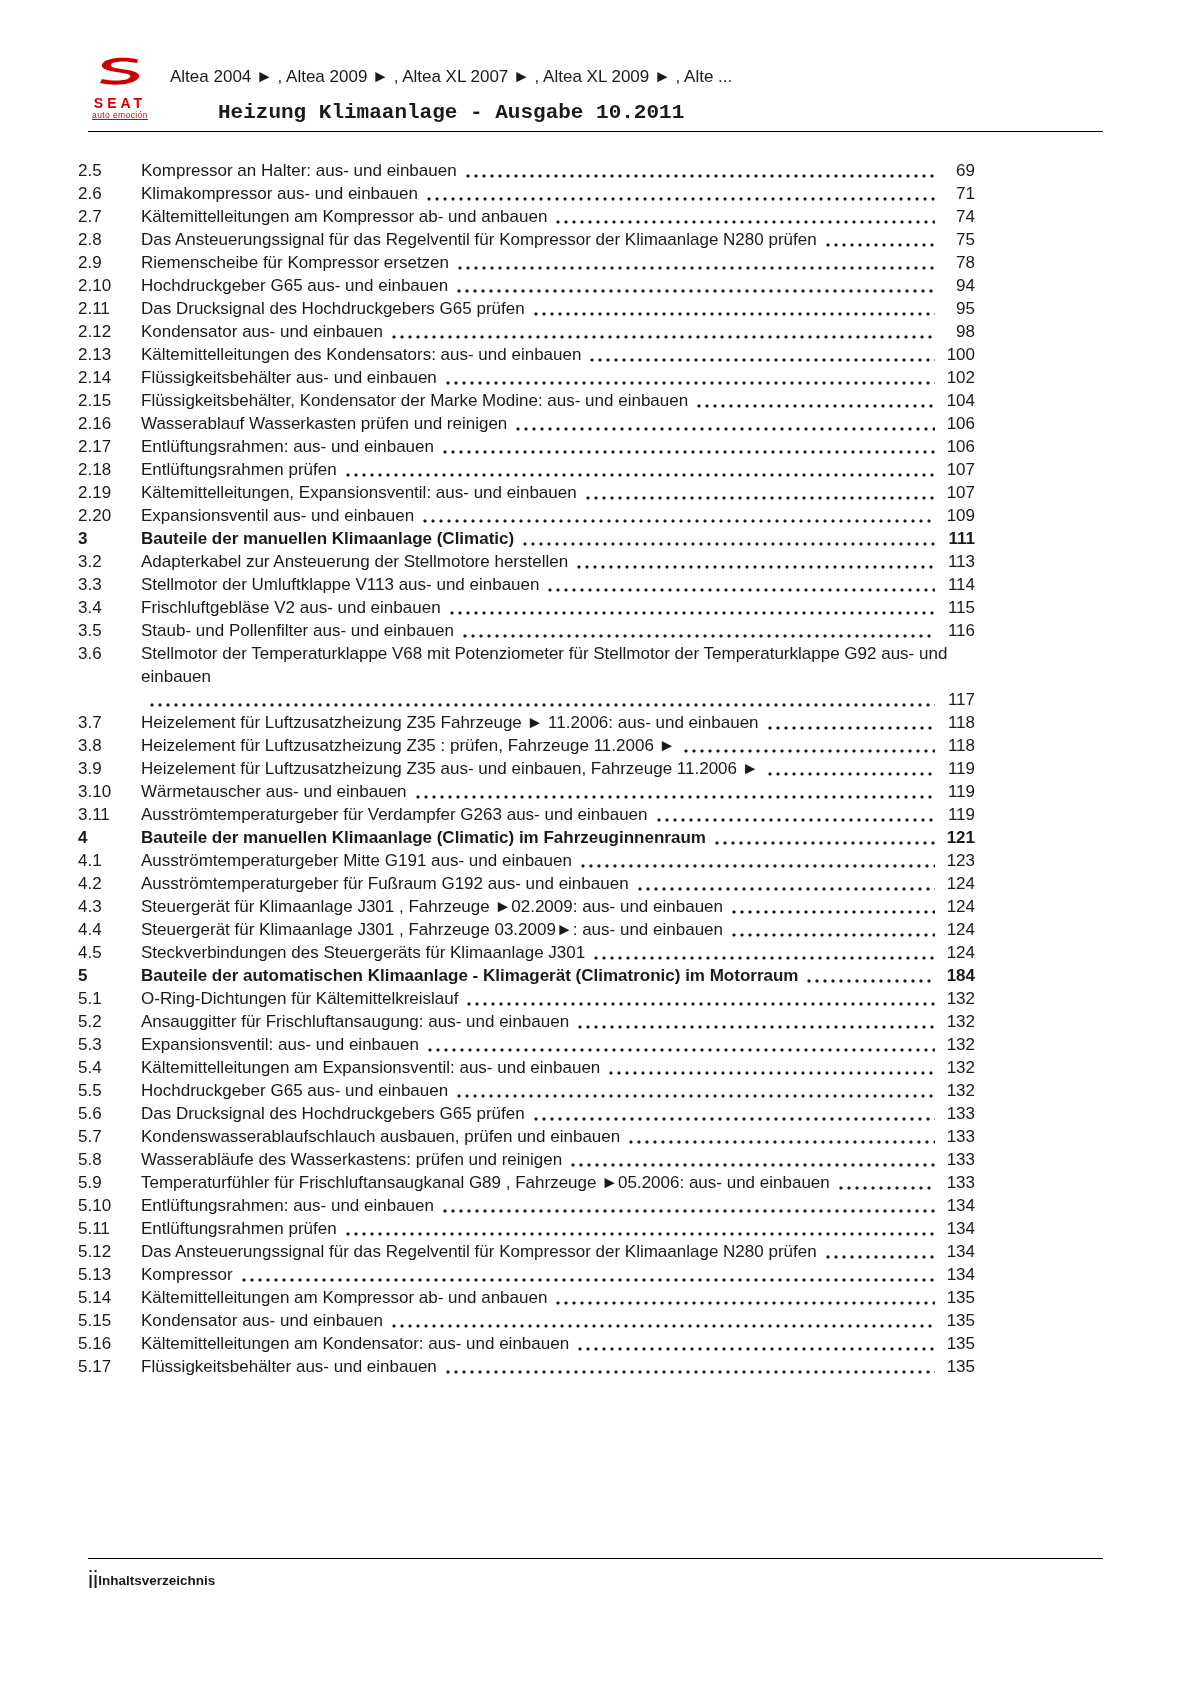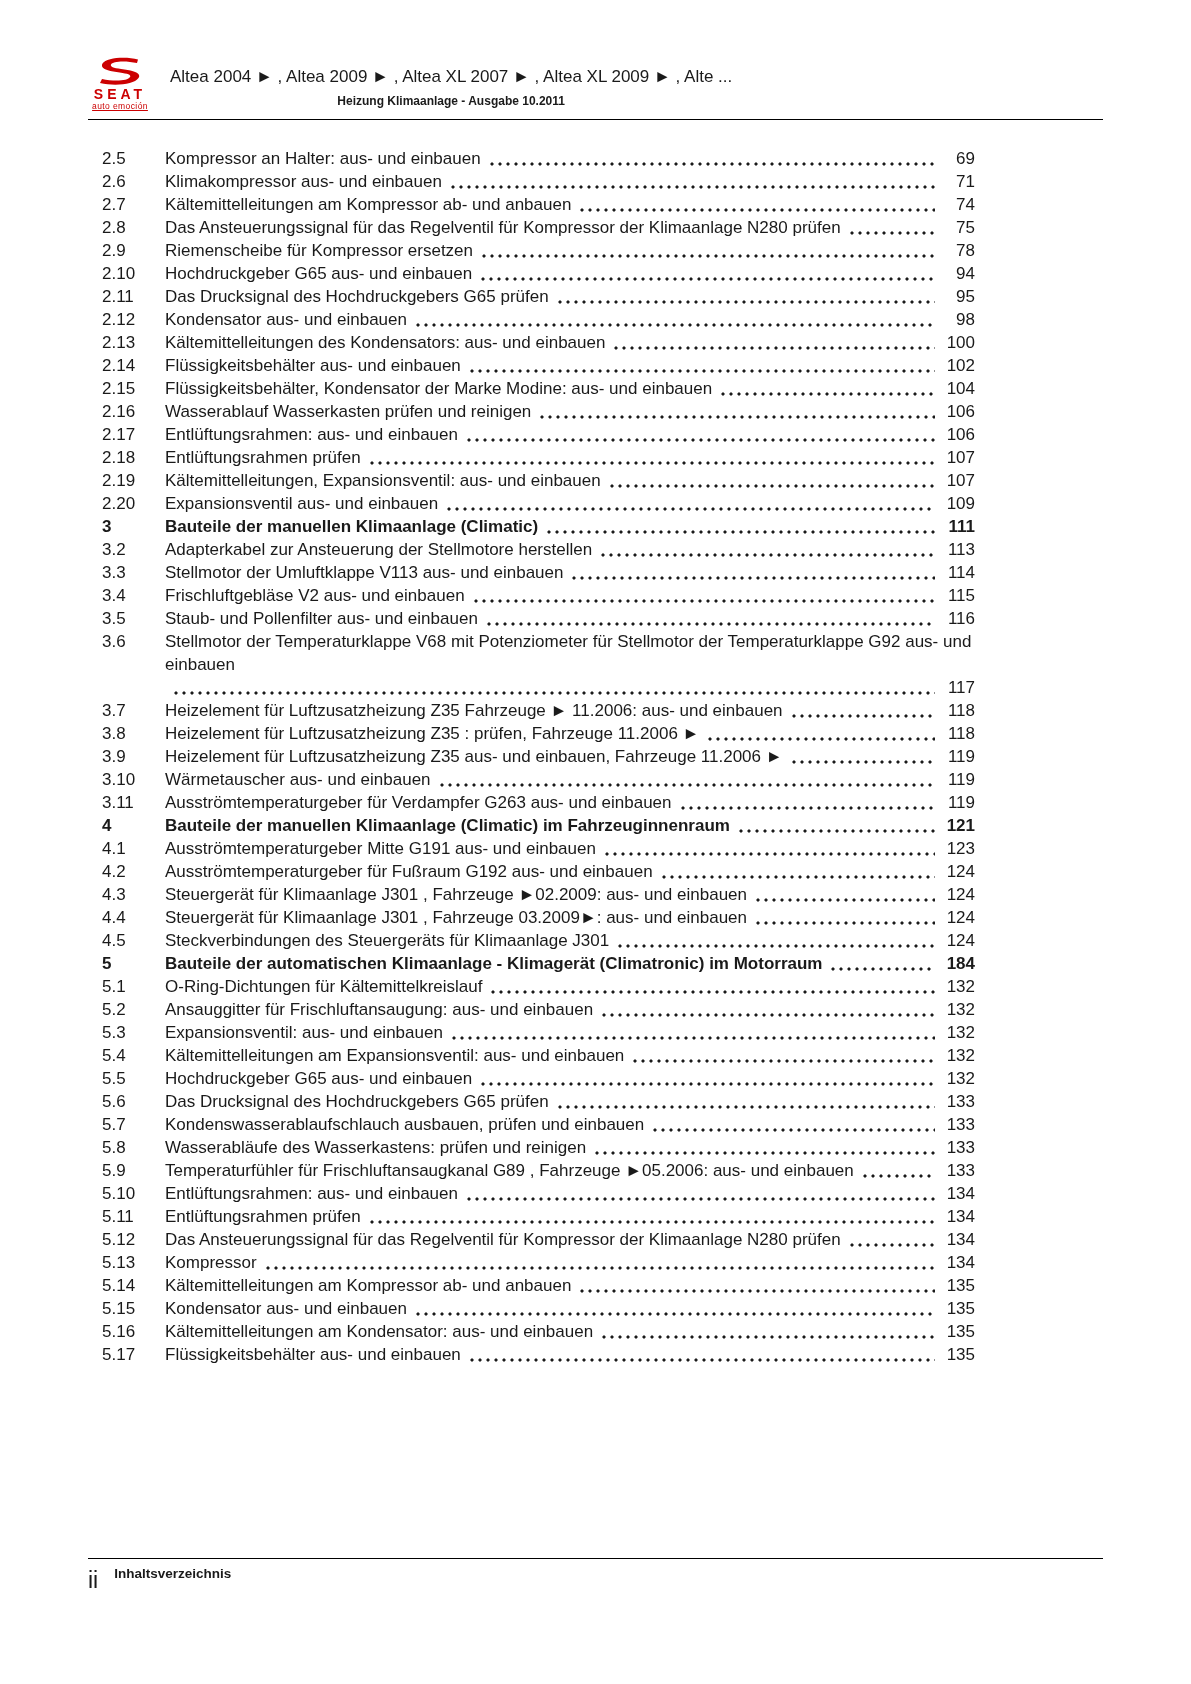--- a/index.html
+++ b/index.html
@@ -11,50 +11,50 @@
     overflow:hidden;
   }
   .page { position:relative; width:1191px; height:1684px; background:#fff; }
 
   
   .header { display:flex; gap:18px; padding:56px 88px 0 88px; align-items:flex-start; }
   .logo { width:64px; flex:none; text-align:center; }
   .logo svg { display:block; margin:0 auto; }
   .logo .wordmark {
     color:#cc0001; font-weight:bold; font-size:14px; letter-spacing:4px;
-    margin-top:2px; line-height:14px;
+    margin-top:11px; line-height:14px;
   }
   .logo .tagline {
     color:#cc0001; font-size:8.5px; letter-spacing:0.4px; line-height:10px; white-space:nowrap;text-decoration:underline;
   }
   .header-text { padding-top:10px;text-align:center; }
   .models-line { font-size:17px; line-height:22px; }
-  .subtitle { font-size:12px; line-height:22px; font-weight:bold; margin-top:2px; }
+  .subtitle { font-size:21px; line-height:22px; font-weight:bold; margin-top:14px;font-family:Liberation Mono, monospace; }
   .header-rule { border-top:1.6px solid #000; margin:7px 88px 0 88px; }
 
   
-  .toc { margin:27px 216px 0 102px; }
+  .toc { margin:27px 216px 0 78px; }
   .entry { display:flex; font-size:17px; line-height:23px; }
   .entry.bold { font-weight:bold; }
   .entry .num { flex:0 0 63px; }
   .entry .body { flex:1; display:flex; flex-wrap:wrap; align-items:flex-start; min-width:0; }
   .entry .title { flex:0 1 auto; max-width:100%; }
   .entry .tail { flex:1 0 80px; display:flex; align-items:flex-end; min-width:80px; }
   .entry .leader {
     flex:1 1 auto; height:21px; margin:0 4px 0 7px;
     background-image: radial-gradient(circle, #1a1a1a 1.35px, transparent 1.8px);
     background-size: 8px 4px;
     background-repeat: repeat-x;
     background-position: left 0 bottom 4px;
   }
   .entry .pg { flex:0 0 auto; min-width:36px; text-align:right; }
 
   
   .footer-rule { position:absolute; left:88px; right:88px; top:1558px; border-top:1.6px solid #000; }
-  .footer { position:absolute; left:88px; top:1566px; display:flex; align-items:flex-start; gap:16px; }
+  .footer { position:absolute; left:88px; top:1566px; display:flex; align-items:center; }
   .footer .page-label { font-size:23px; line-height:28px; }
   .footer .section-label { font-size:13.5px;font-weight:bold; }
 </style>
 </head>
 <body>
 
 <div class="page">
 
   <div class="header">
     <div class="logo">

